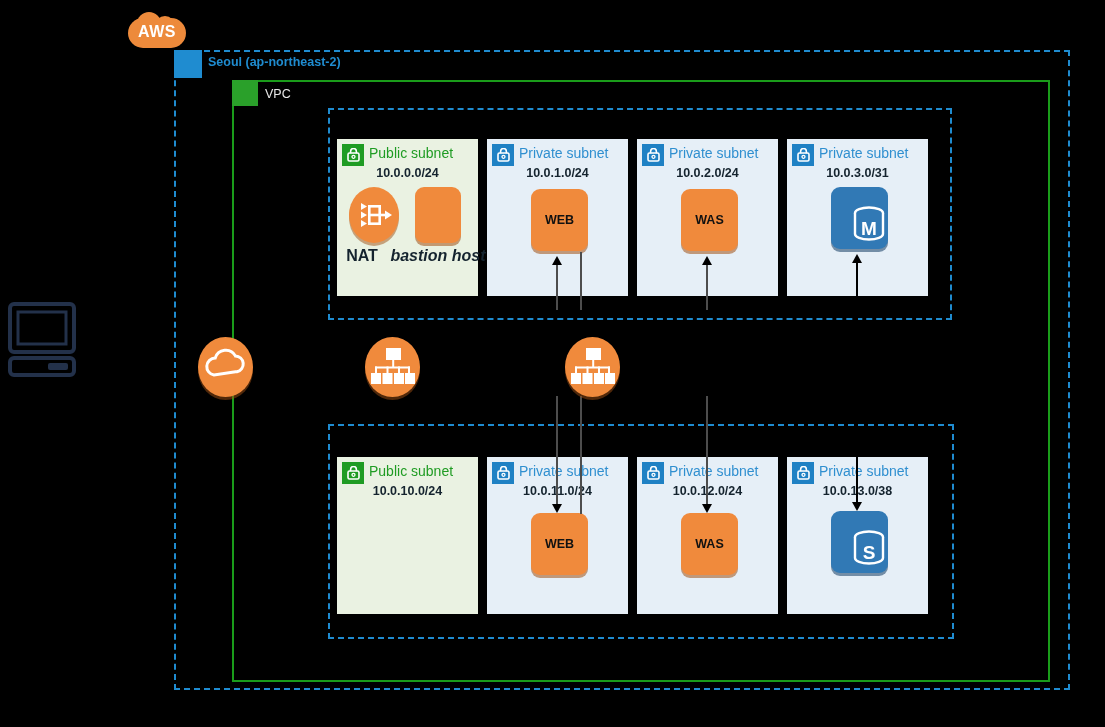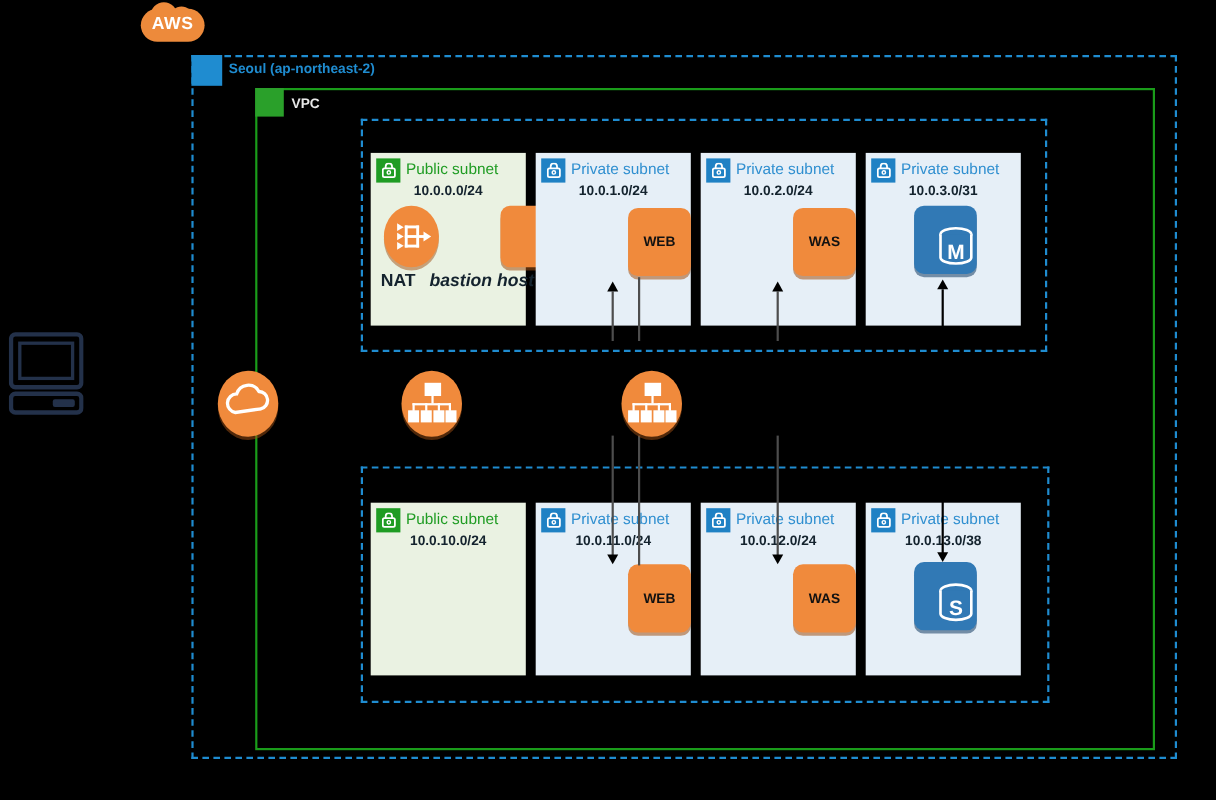--- a/index.html
+++ b/index.html
@@ -10,21 +10,21 @@
   }
   #canvas {
     position: relative;
     width: 1105px; height: 727px;
     background: #000000;
     overflow: hidden;
   }
   .abs { position: absolute; }
 
   
-  #aws-logo { left: 128px; top: 2px; width: 60px; height: 40px; }
+  #aws-logo { left: 128px; top: 12px; width: 60px; height: 40px; }
   #aws-logo .cloud-shape {
     position: absolute; left: 0; top: 6px;
     width: 58px; height: 30px;
     background: #ED8A3B;
     border-radius: 15px;
   }
   #aws-logo .cloud-bump-a {
     position: absolute; left: 9px; top: 0px;
     width: 24px; height: 24px; background: #ED8A3B; border-radius: 50%;
   }
@@ -57,21 +57,21 @@
   #vpc-box {
     left: 232px; top: 80px; width: 818px; height: 602px;
     border: 2px solid #1a9c1a;
   }
   #vpc-tab {
     left: 232px; top: 80px; width: 26px; height: 26px;
     background: #2aa02a;
   }
   #vpc-label {
     left: 265px; top: 87px;
-    color: #e8e8e8; font-size: 12.5px; font-weight: bold;
+    color: #e8e8e8; font-size: 12.5px; font-weight: normal;
   }
 
   
   .az-box { border: 2px dashed #1f8cd0; }
   #az-a { left: 328px; top: 108px; width: 624px; height: 212px; }
   #az-c { left: 328px; top: 424px; width: 626px; height: 215px; }
   .az-label {
     color: #1f7fc0; font-size: 11.5px; font-weight: bold;
     text-align: center; white-space: nowrap;
   }
@@ -106,21 +106,21 @@
     position: absolute; width: 100%; left: 0;
     text-align: center; color: #14232e;
     font-size: 16px; font-weight: bold; white-space: nowrap;
   }
   .orange-square {
     position: absolute;
     background: #F08A3C;
     border-radius: 9px;
     box-shadow: 0 3px 0 rgba(160,80,20,.55);
     display: flex; align-items: center; justify-content: center;
-    color: #111; font-size: 12.5px; font-weight: bold; margin-left: 40px;
+    color: #111; font-size: 12.5px; font-weight: bold;
   }
   .orange-circle {
     position: absolute;
     background: #F08A3C;
     border-radius: 50%;
     box-shadow: 0 3px 0 rgba(160,80,20,.5);
   }
   .db-square {
     position: absolute;
     background: #3179B5;

